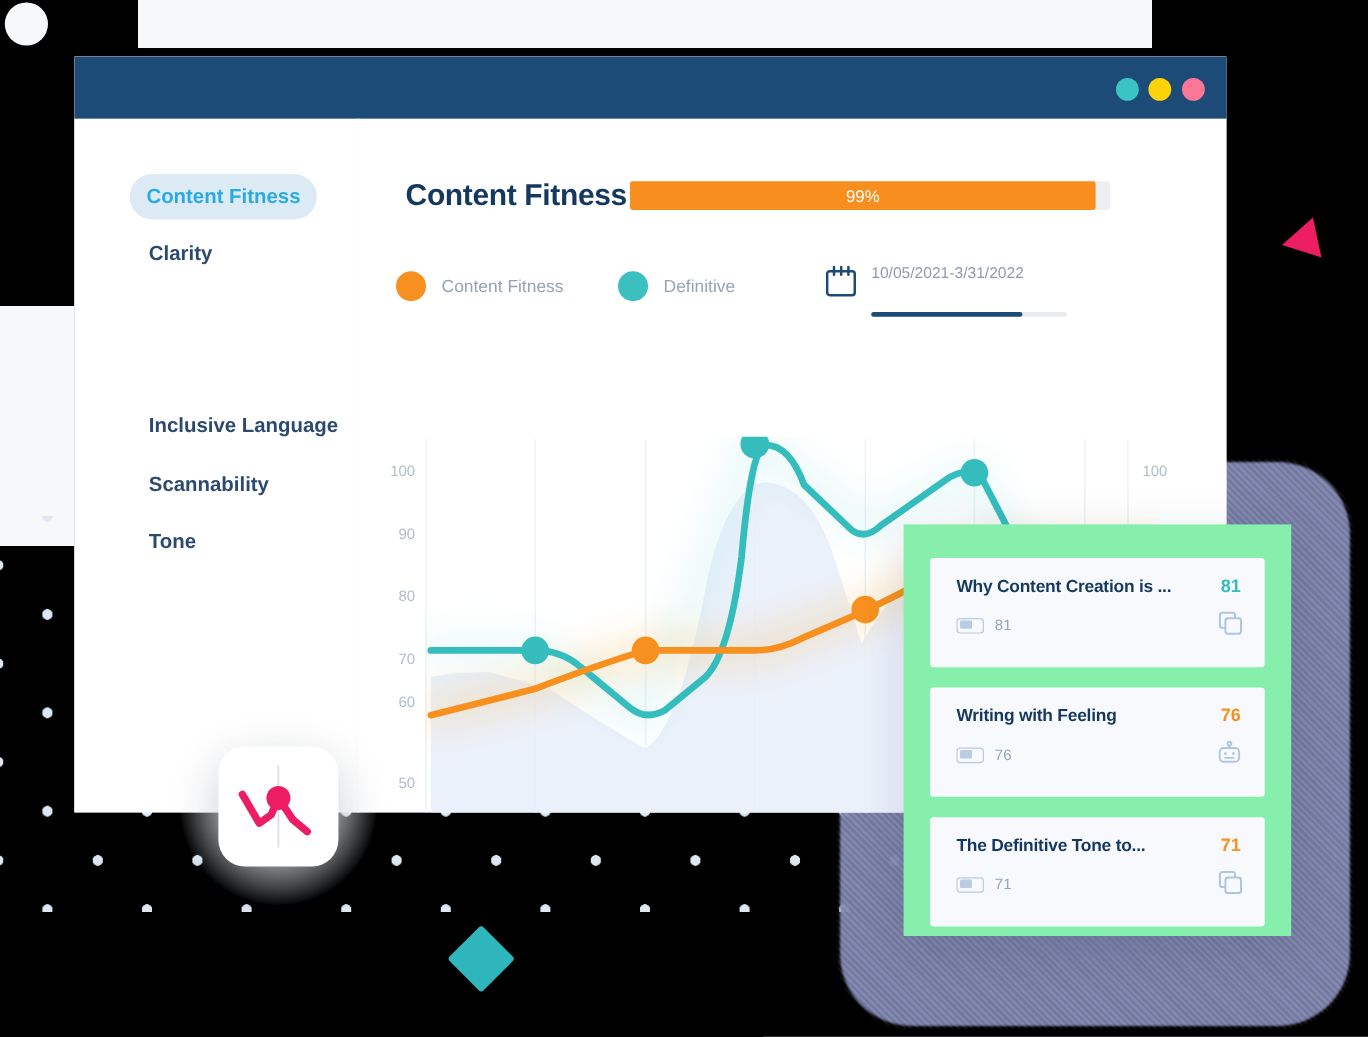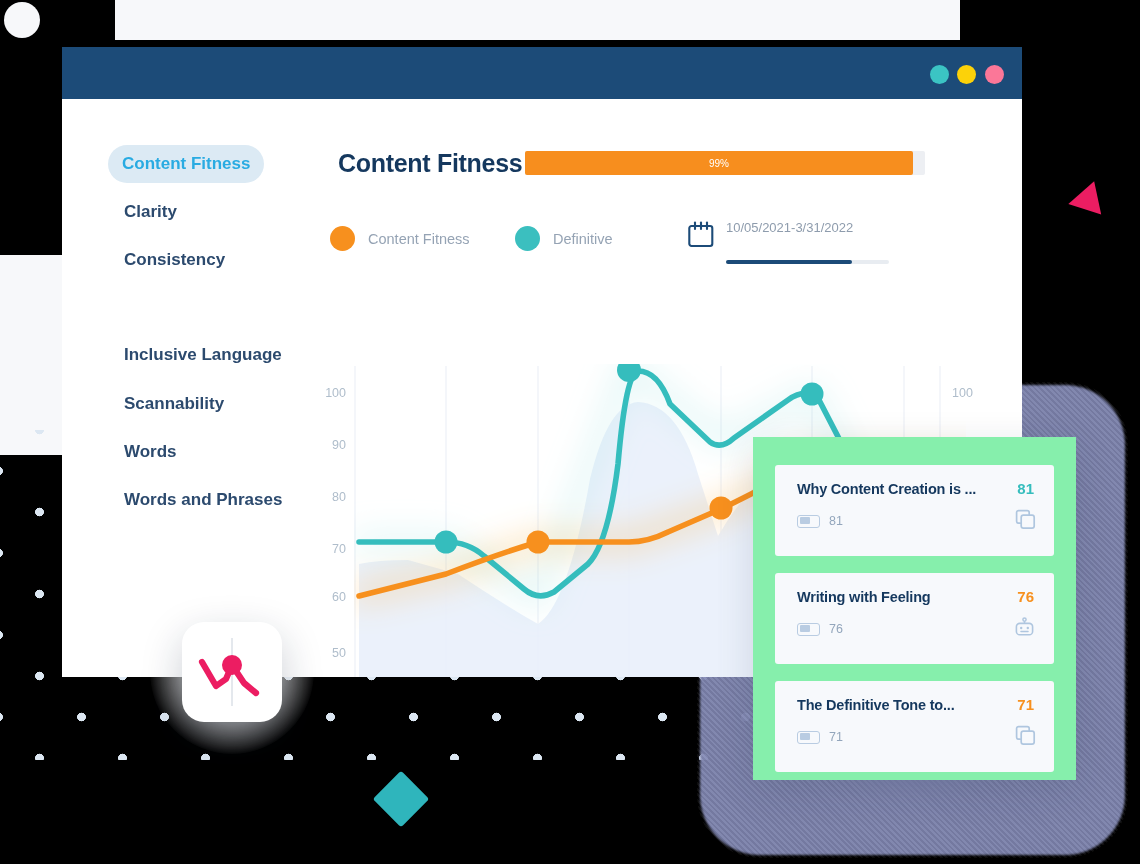--- a/index.html
+++ b/index.html
@@ -102,21 +102,21 @@
     position:absolute;left:40px;top:50px;font-size:25px;font-weight:bold;color:#15385E;
     letter-spacing:-.3px;
   }
   #progress-track{
     position:absolute;left:227px;top:52px;width:400px;height:24px;background:#EDEFF3;border-radius:2px;
   }
   #progress-fill{
     position:absolute;left:0;top:0;height:24px;background:#F78E1E;border-radius:2px;
     display:flex;align-items:center;justify-content:center;
   }
-  #progress-value{font-size:10px;color:#fff;}
+  #progress-value{font-size:14px;color:#fff;}
 
   .legend{position:absolute;display:flex;align-items:center;gap:13px;}
   .legend-dot{width:25px;height:25px;border-radius:50%;}
   .legend-label{font-size:14.5px;color:#95A3B4;}
   #legend-a{left:32px;top:127px;}
   #legend-b{left:217px;top:127px;}
 
   #daterange{position:absolute;left:390px;top:122px;display:flex;align-items:flex-start;gap:12px;}
   #cal-icon svg{display:block;}
   #daterange-text{font-size:13px;color:#8E9CAD;line-height:1;margin-bottom:26px;white-space:nowrap;}
@@ -184,34 +184,28 @@
 <div class="dot" id="dot-yellow" style="z-index:7"></div>
 <div class="dot" id="dot-pink" style="z-index:7"></div>
 
 <div id="sidebar">
   <div class="nav-item active" style="top:46px">
       <span>Content Fitness</span>
     </div>
   <div class="nav-item" style="top:94px">
       <span>Clarity</span>
     </div>
-  <div class="nav-item" style="top:142px">
-      <span>Consistency</span>
-    </div>
   <div class="nav-item" style="top:237px">
       <span>Inclusive Language</span>
     </div>
   <div class="nav-item" style="top:286px">
       <span>Scannability</span>
     </div>
   <div class="nav-item" style="top:334px">
-      <span>Words</span>
-    </div>
-  <div class="nav-item" style="top:382px">
-      <span>Words and Phrases</span>
+      <span>Tone</span>
     </div>
 </div>
 
 <div id="content">
 
   <div id="page-title">Content Fitness</div>
 
   <div id="progress-track">
     <div id="progress-fill" style="width: 97%;">
       <span id="progress-value">99%</span>
@@ -243,21 +237,21 @@
       </div>
     </span>
   </div>
 
   <div id="chart">
 
     <div class="axis-label y-left" style="left:0;top:112px;width:28px">100</div>
     <div class="axis-label y-left" style="left:0;top:164px;width:28px">90</div>
     <div class="axis-label y-left" style="left:0;top:216px;width:28px">80</div>
     <div class="axis-label y-left" style="left:0;top:268px;width:28px">70</div>
-    <div class="axis-label y-left" style="left:0;top:316px;width:28px">60</div>
+    <div class="axis-label y-left" style="left:0;top:304px;width:28px">60</div>
     <div class="axis-label y-left" style="left:0;top:372px;width:28px">50</div>
 
     <div class="axis-label" style="left:634px;top:112px">100</div>
     <div class="axis-label" style="left:638px;top:164px">90</div>
     <div class="axis-label" style="left:638px;top:216px">80</div>
 
     <svg width="700" height="420" viewBox="0 0 700 420">
       <defs>
         <filter id="glowO" x="-60%" y="-60%" width="220%" height="220%">
           <feGaussianBlur stdDeviation="16" result="b"></feGaussianBlur>

